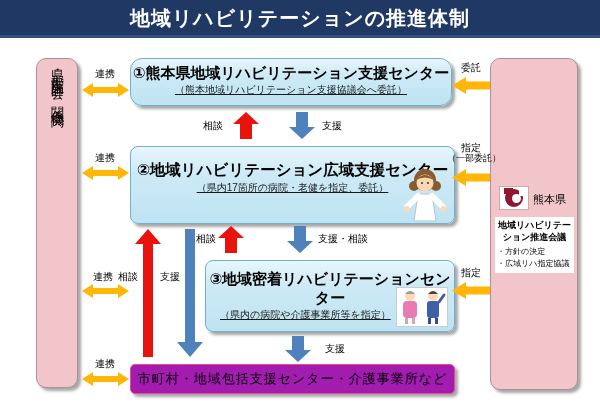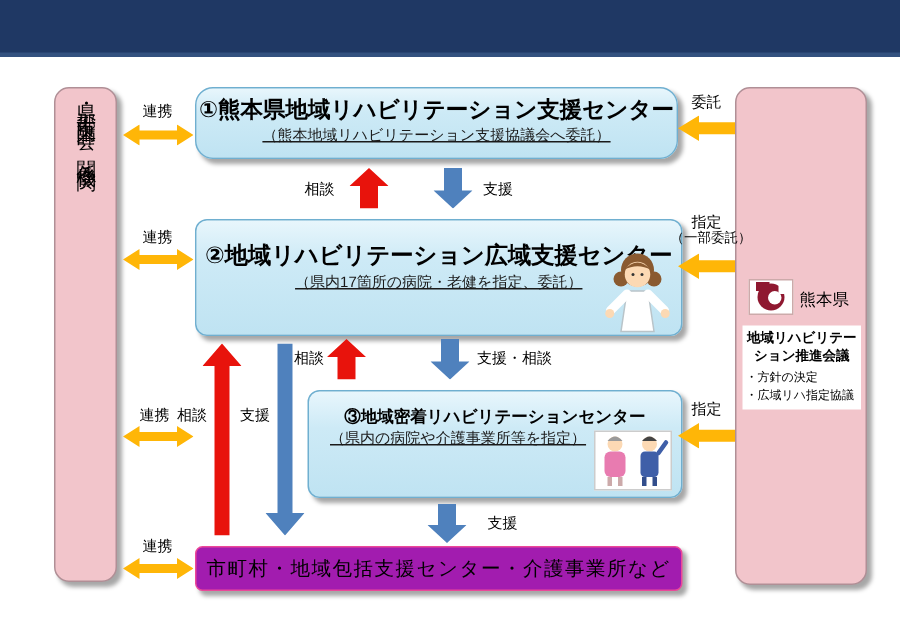--- a/index.html
+++ b/index.html
@@ -4,21 +4,21 @@
 <style>
   * { margin:0; padding:0; box-sizing:border-box; }
   html,body { background:#fff; }
   body { font-family:"Liberation Sans","DejaVu Sans",sans-serif; color:#000; }
   .stage { position:relative; width:600px; height:415px; background:#ffffff; overflow:hidden; }
   .abs { position:absolute; }
 
   .header { position:absolute; left:0; top:0; width:600px; height:38px;
             background:#1f3864; border-bottom:3px solid #33517f; }
   .header .t { line-height:36px; text-align:center; color:#fff; font-weight:bold;
-               font-size:20px; letter-spacing:1px;margin-top:32px; }
+               font-size:20px; letter-spacing:1px; }
 
   .pinkbar { position:absolute; background:#f2c5cb; border:1px solid #b08f96;
              border-radius:10px; box-shadow:3px 3px 3px rgba(0,0,0,.35); }
   .vtext { writing-mode:vertical-rl; font-size:13px; letter-spacing:3px;
            margin:0 auto; height:100%; display:flex; align-items:center; }
 
   .bluebox { position:absolute; text-align:center;
              background:linear-gradient(180deg,#e8f6fc 0%,#cdeaf6 35%,#bfe3f2 100%);
              border:1px solid #6fafd0; border-radius:8px;
              box-shadow:3px 3px 3px rgba(0,0,0,.35); }
@@ -90,21 +90,21 @@
       <circle cx="26" cy="17" r="1" fill="#333"></circle>
       <path d="M16 28 L30 28 L34 55 L12 55 Z" fill="#ffffff" stroke="#b9c4c9" stroke-width="1"></path>
       <path d="M16 30 L5 41" stroke="#ffffff" stroke-width="6" stroke-linecap="round"></path>
       <path d="M30 30 L41 41" stroke="#ffffff" stroke-width="6" stroke-linecap="round"></path>
       <circle cx="4.5" cy="43" r="3" fill="#fcd9b4"></circle>
       <circle cx="41.5" cy="43" r="3" fill="#fcd9b4"></circle>
     </svg>
   </div>
 
   <div class="bluebox" style="left:205px; top:260px; width:250px; height:72px; padding-top:9px;">
-    <div class="t" style="font-size:11px;font-family:Liberation Serif, serif;">③地域密着リハビリテーションセンター</div>
+    <div class="t" style="font-size:15px;">③地域密着リハビリテーションセンター</div>
     <div class="s" style="text-align:left; padding-left:14px;">（県内の病院や介護事業所等を指定）</div>
     <div class="abs" style="right:6px; bottom:4px; width:52px; height:40px; background:#fff; border:1px solid #ccc;">
       <svg width="50" height="38" viewBox="0 0 50 38">
         <circle cx="13" cy="8" r="5" fill="#fcd9b4"></circle>
         <path d="M8 6 Q13 0 18 6 Z" fill="#9a9a9a"></path>
         <rect x="6" y="13" width="14" height="17" rx="4" fill="#e87bb0"></rect>
         <rect x="8" y="30" width="3" height="6" fill="#caa"></rect>
         <rect x="15" y="30" width="3" height="6" fill="#caa"></rect>
         <circle cx="36" cy="8" r="5" fill="#fcd9b4"></circle>
         <path d="M31 6 Q36 0 41 6 Z" fill="#444"></path>

